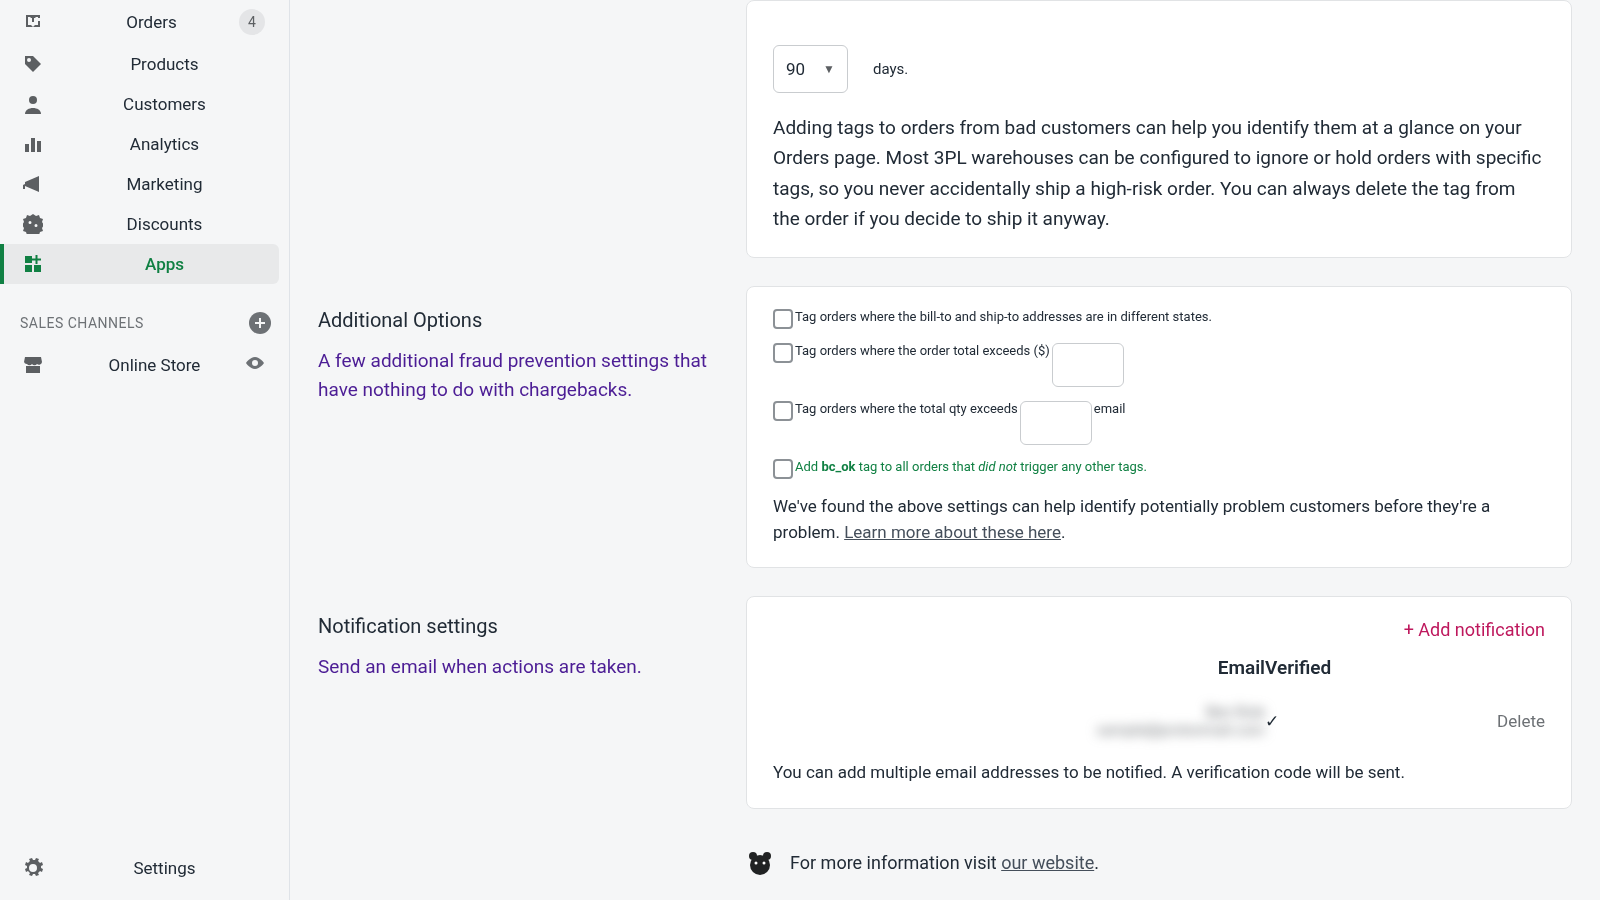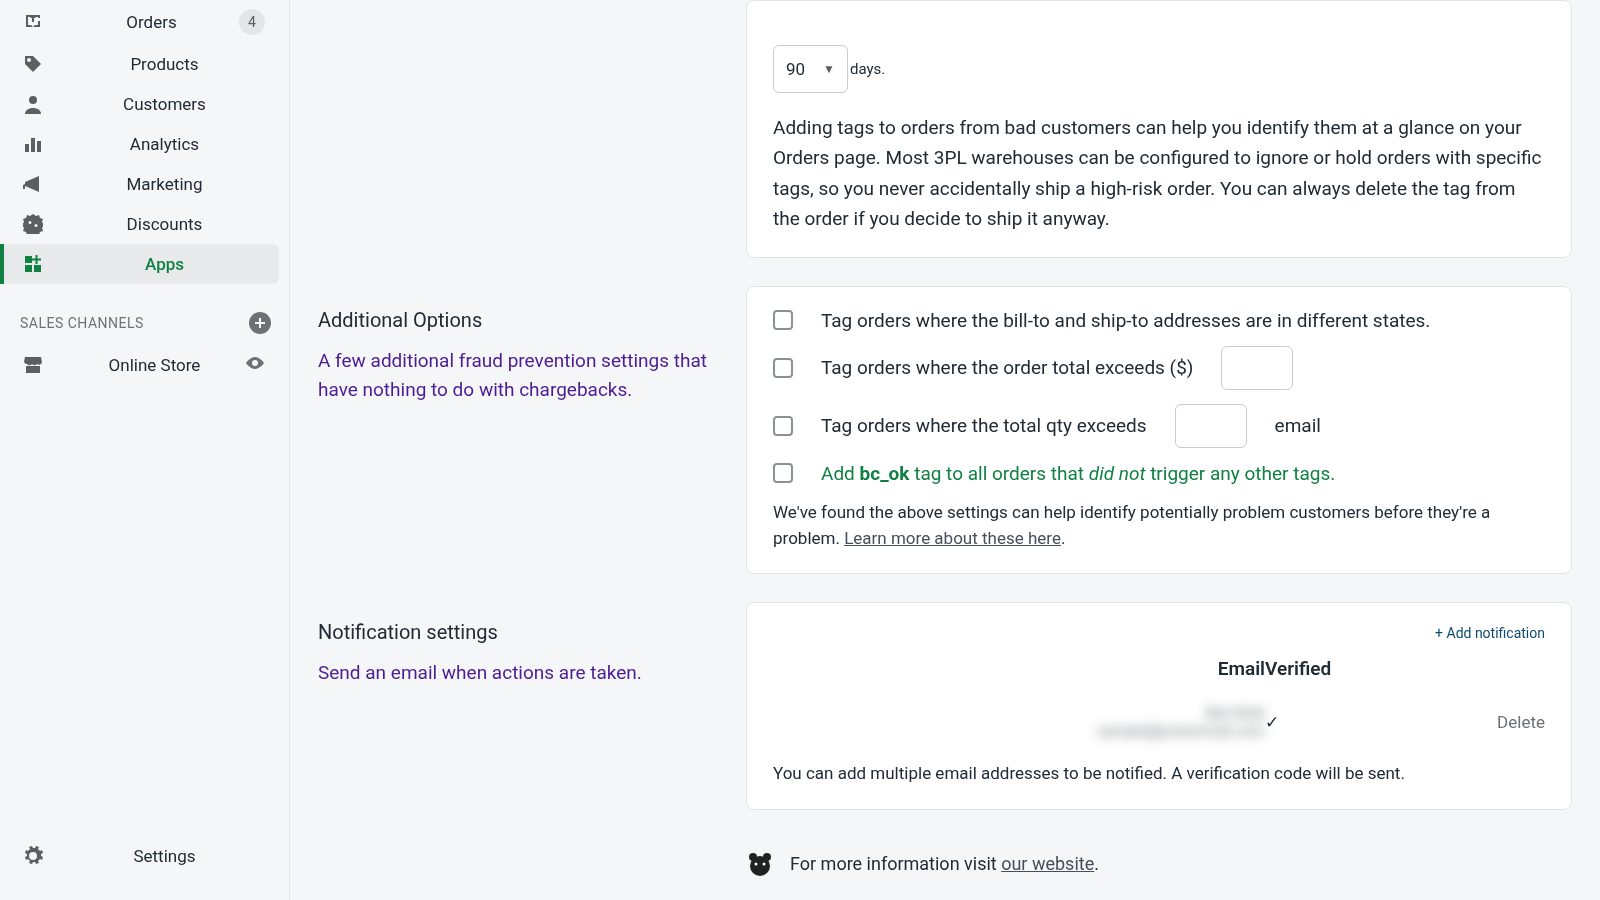--- a/index.html
+++ b/index.html
@@ -81,21 +81,21 @@
   color: #f5f6f7;
   font-size: 15px;
   cursor: pointer;
 }
 .eye-icon {
   color: #6d7175;
   cursor: pointer;
 }
 .sidebar-footer {
   margin-top: auto;
-  padding-bottom: 24px;
+  padding-bottom: 12px;
 }
 .main {
   flex: 1;
   overflow-y: auto;
   padding: 0 28px 40px 28px;
 }
 .settings-row {
   display: flex;
   gap: 28px;
   margin-top: 28px;
@@ -121,21 +121,21 @@
 .card {
   flex: 1;
   background: #fff;
   border: 1px solid #e1e3e5;
   border-radius: 8px;
   padding: 22px 26px;
 }
 .days-row {
   display: flex;
   align-items: center;
-  gap: 2px;
+  gap: 25px;
   margin-top: 22px;
 }
 .select {
   display: inline-flex;
   align-items: center;
   border: 1px solid #c9cccf;
   border-radius: 6px;
   height: 48px;
   padding: 0 12px;
   background: #fff;
@@ -144,24 +144,24 @@
   font-size: 17px;
 }
 .select .chev { color: #5c5f62; font-size: 12px; }
 .help-text {
   margin-top: 20px;
   font-size: 19px;
   line-height: 1.6;
 }
 .check-row {
   display: flex;
-  align-items: center;
-  gap: 28px;
+  align-items: flex-start;
+  gap: 2px;
   margin: 6px 0 14px 0;
-  font-size: 19px;
+  font-size: 13px;
   flex-wrap: wrap;
 }
 .check-row:first-child { margin-top: 0; }
 .checkbox {
   width: 20px; height: 20px;
   border: 2px solid #8c9196;
   border-radius: 4px;
   flex-shrink: 0;
   cursor: pointer;
 }
@@ -177,22 +177,22 @@
 .bold { font-weight: 700; }
 .italic { font-style: italic; }
 .link { text-decoration: underline; color: #454f5b; cursor: pointer; }
 .card-footer-text { font-size: 17px; line-height: 1.55; }
 .notif-header {
   display: flex;
   justify-content: flex-end;
   margin-bottom: 8px;
 }
 .add-notif {
-  color: #0c4a6e;
-  font-size: 14px;
+  color: #be185d;
+  font-size: 18px;
   cursor: pointer;
   text-align: right;
 }
 .notif-table { width: 100%; }
 .notif-head {
   display: flex;
   font-size: 19px;
   font-weight: 600;
   padding: 8px 0 14px 0;
 }

